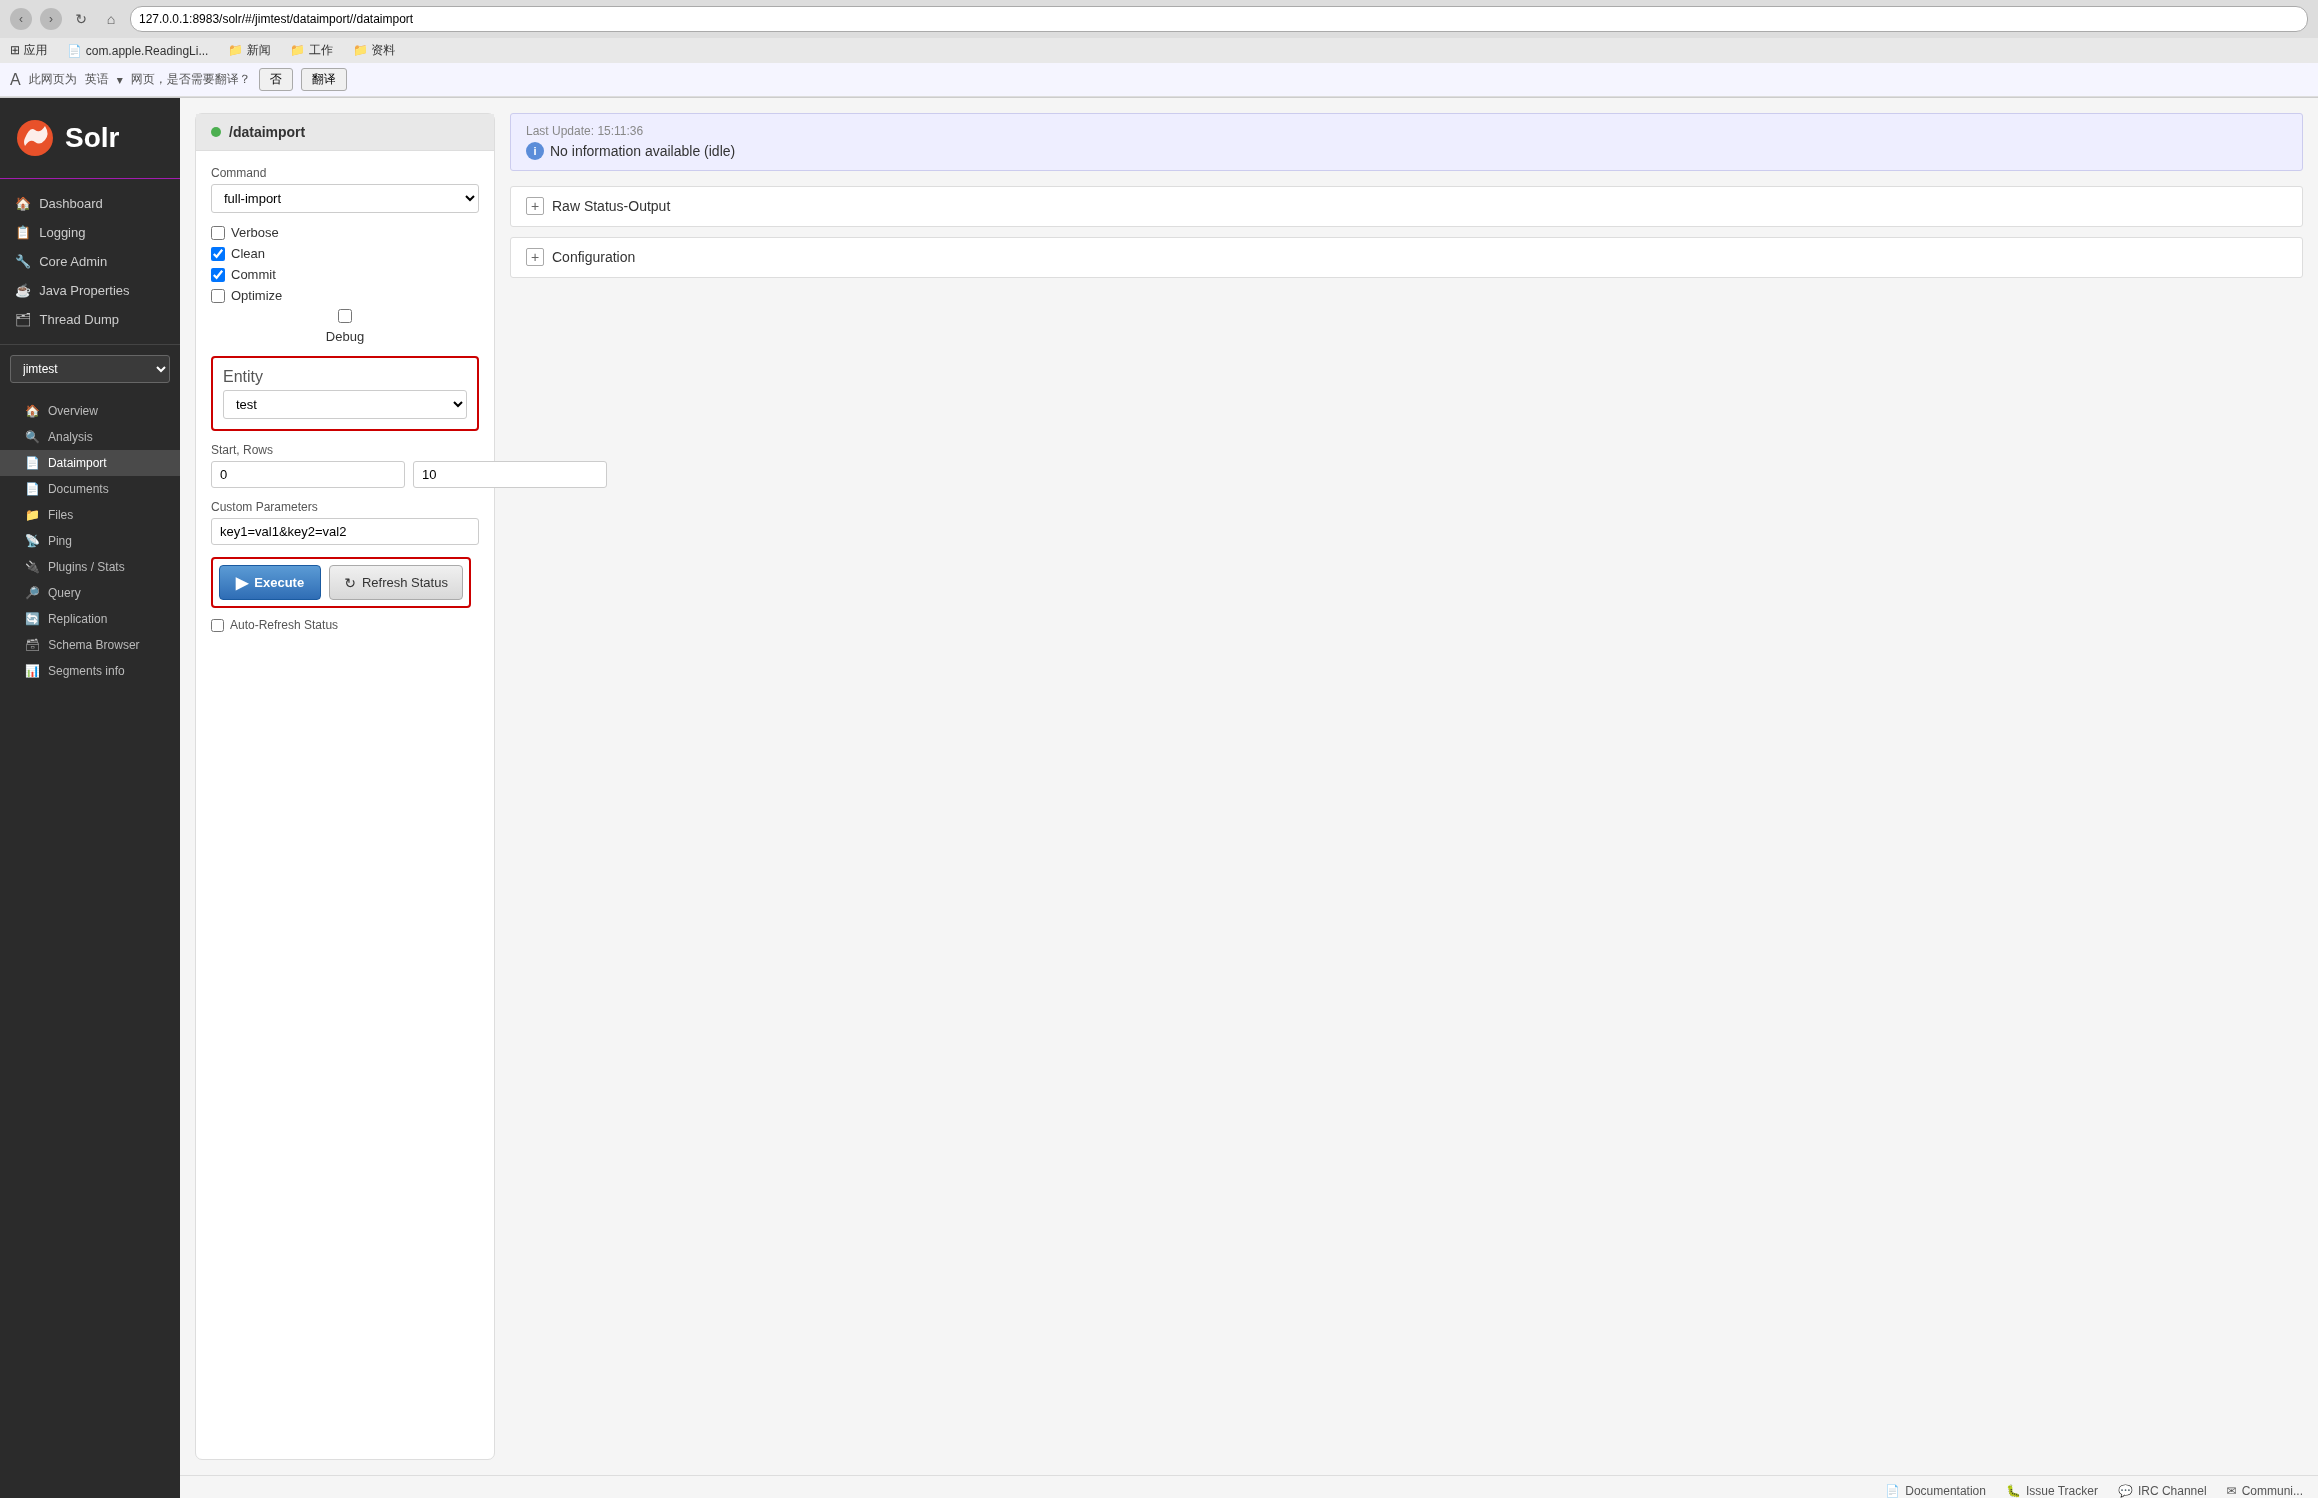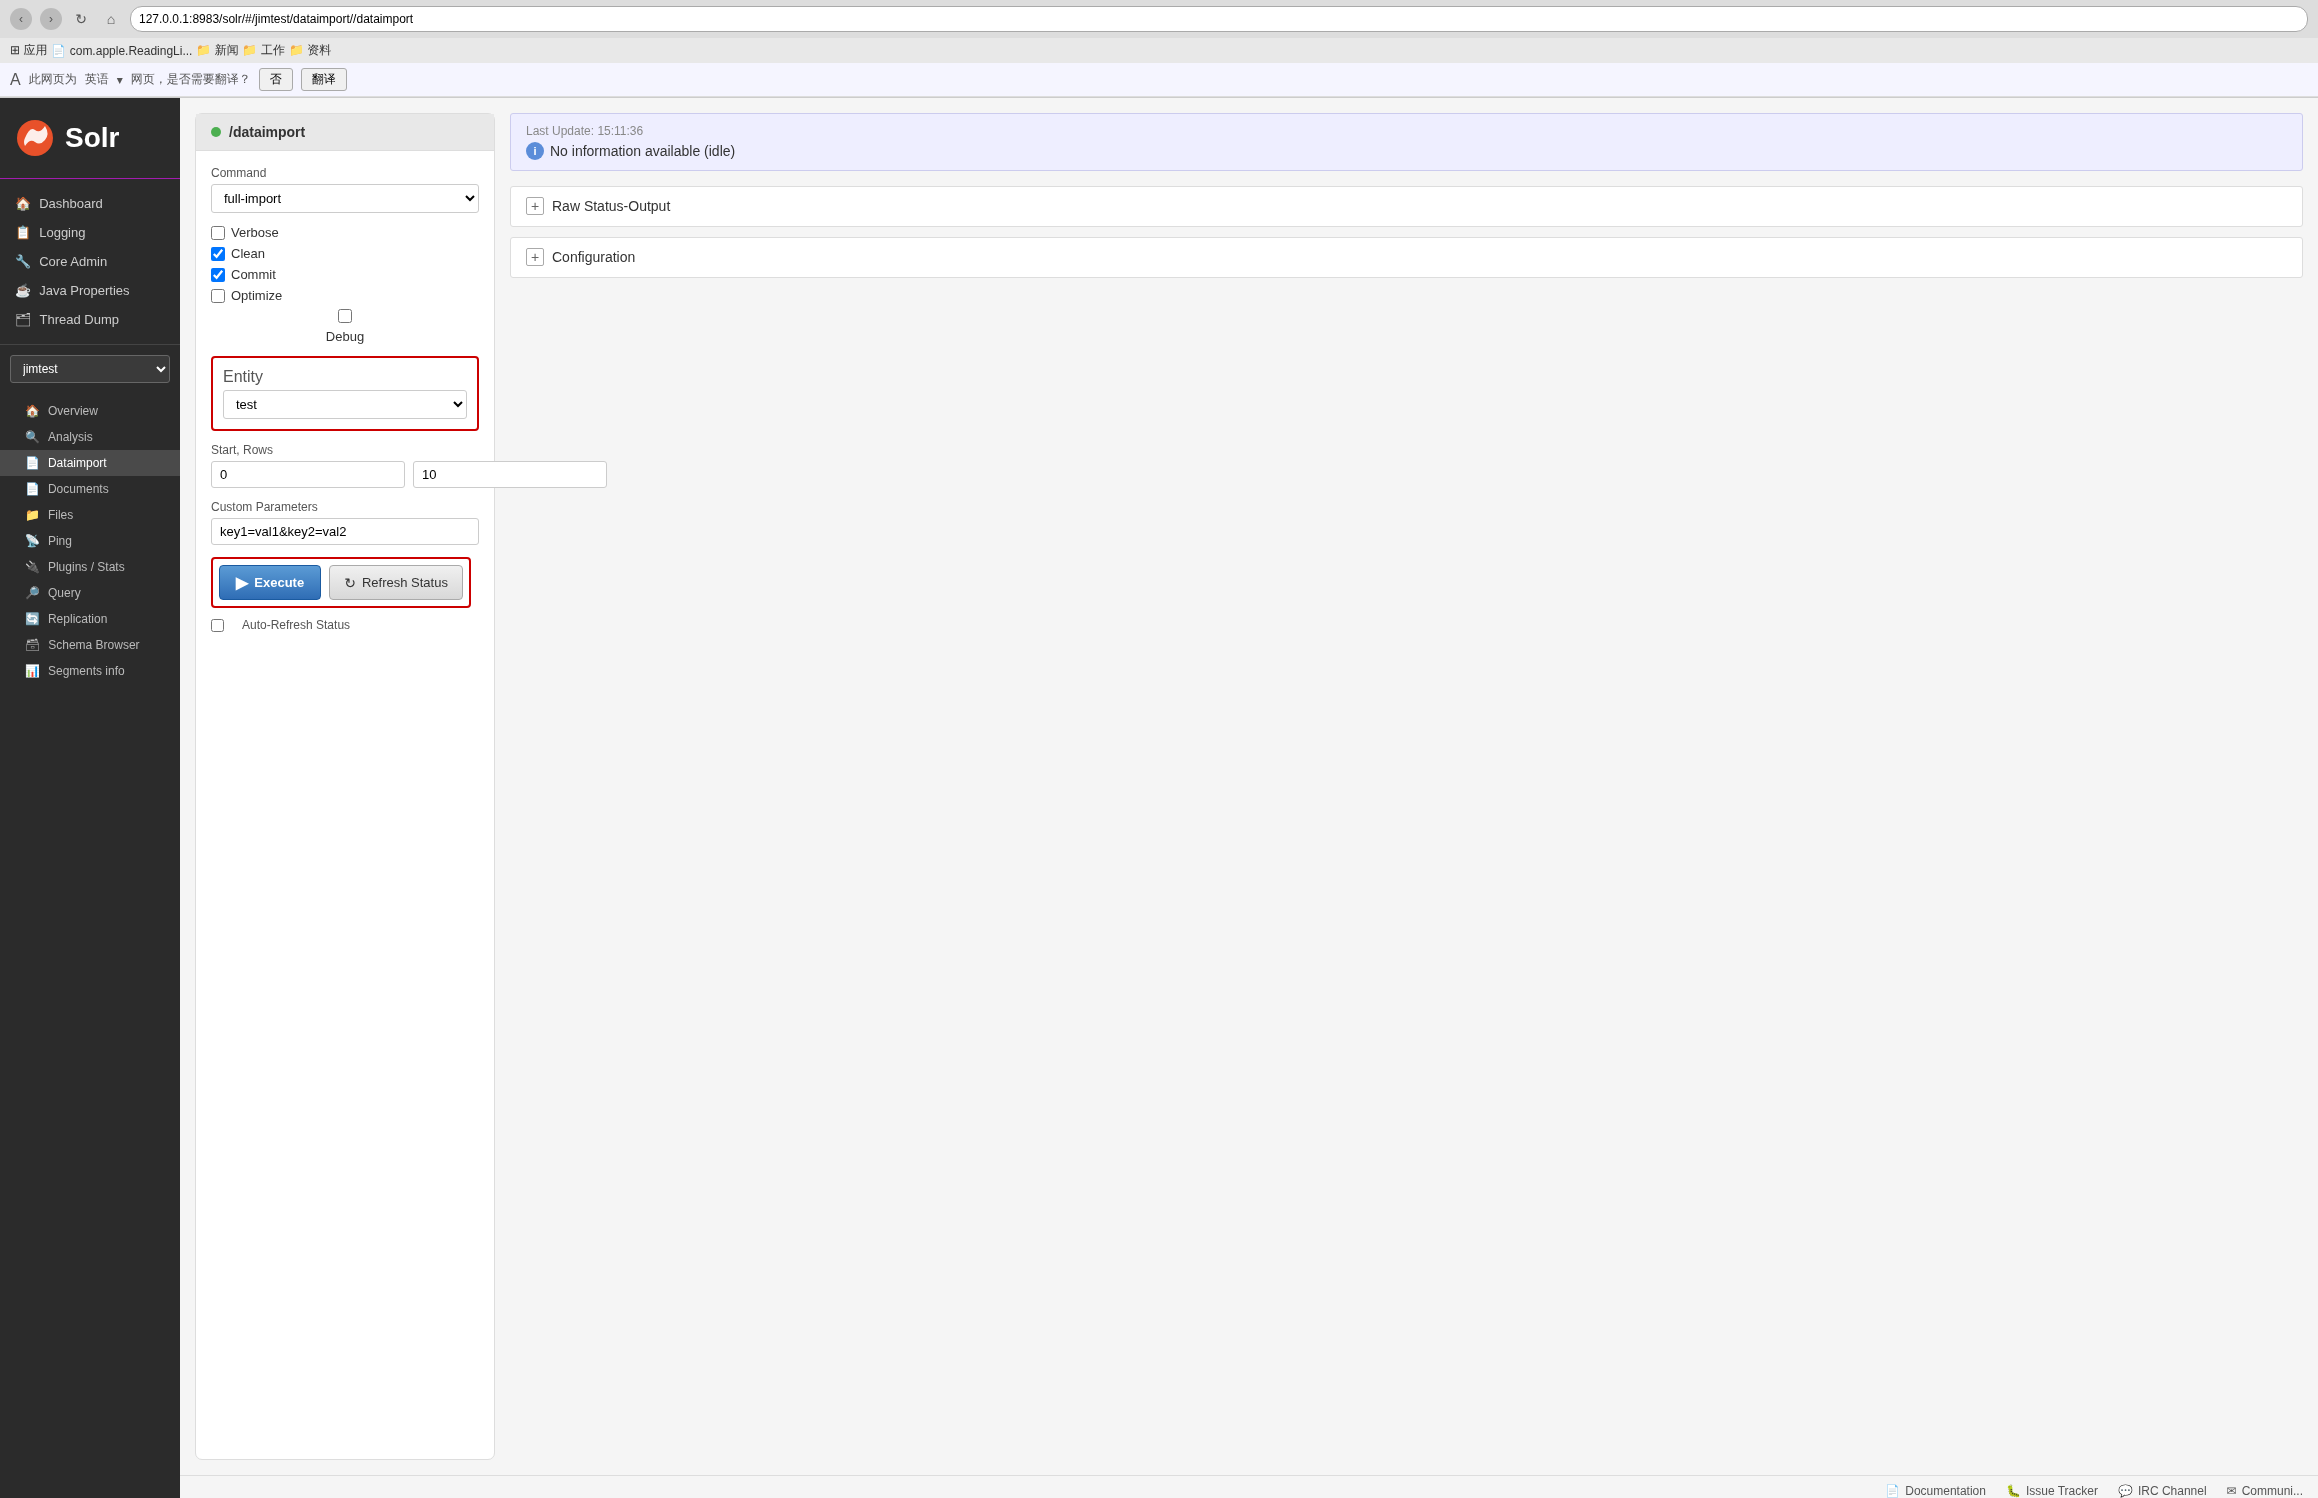--- a/index.html
+++ b/index.html
@@ -19,21 +19,21 @@
       background: #bbb; cursor: pointer; font-size: 12px; color: #555;
       display: flex; align-items: center; justify-content: center;
     }
     .refresh-btn { width: 22px; height: 22px; border: none; background: transparent; cursor: pointer; font-size: 14px; color: #555; }
     .home-btn { width: 22px; height: 22px; border: none; background: transparent; cursor: pointer; font-size: 14px; color: #555; }
     .address-bar {
       flex: 1; height: 26px; border: 1px solid #aaa; border-radius: 12px;
       padding: 0 8px; font-size: 12px; background: white;
     }
     .bookmarks-bar {
-      display: flex; align-items: center; padding: 4px 10px; gap: 4px;
+      display: flex; align-items: center; padding: 4px 10px; gap: 20px;
       font-size: 12px; background: #e8e8e8;
     }
     .translate-bar {
       display: flex; align-items: center; padding: 5px 10px; gap: 8px;
       background: #f5f5ff; border-bottom: 1px solid #ddd; font-size: 12px;
     }
     .translate-bar span { color: #555; }
     .translate-btn { padding: 2px 10px; border: 1px solid #aaa; border-radius: 3px; background: #f0f0f0; cursor: pointer; font-size: 12px; }
 
     
@@ -139,21 +139,21 @@
       color: white; border: 1px solid #1a5aa0; border-radius: 4px;
       cursor: pointer; font-size: 13px; font-weight: bold;
     }
     .refresh-status-btn {
       display: flex; align-items: center; gap: 6px;
       padding: 7px 14px; background: linear-gradient(to bottom, #f0f0f0, #d8d8d8);
       color: #333; border: 1px solid #aaa; border-radius: 4px;
       cursor: pointer; font-size: 13px;
     }
 
-    .auto-refresh { display: flex; align-items: center; gap: 18px; font-size: 12px; color: #555; }
+    .auto-refresh { display: flex; align-items: center; gap: 6px; font-size: 12px; color: #555; }
     .auto-refresh input[type="checkbox"] { width: 13px; height: 13px; }
 
     
     .right-panel { flex: 1; }
     .status-info {
       background: #eeeeff; border: 1px solid #ccccee;
       border-radius: 3px; padding: 10px 15px; margin-bottom: 15px;
     }
     .status-info .last-update { color: #888; font-size: 12px; margin-bottom: 4px; }
     .status-info .status-msg { display: flex; align-items: center; gap: 6px; font-size: 14px; color: #333; }

